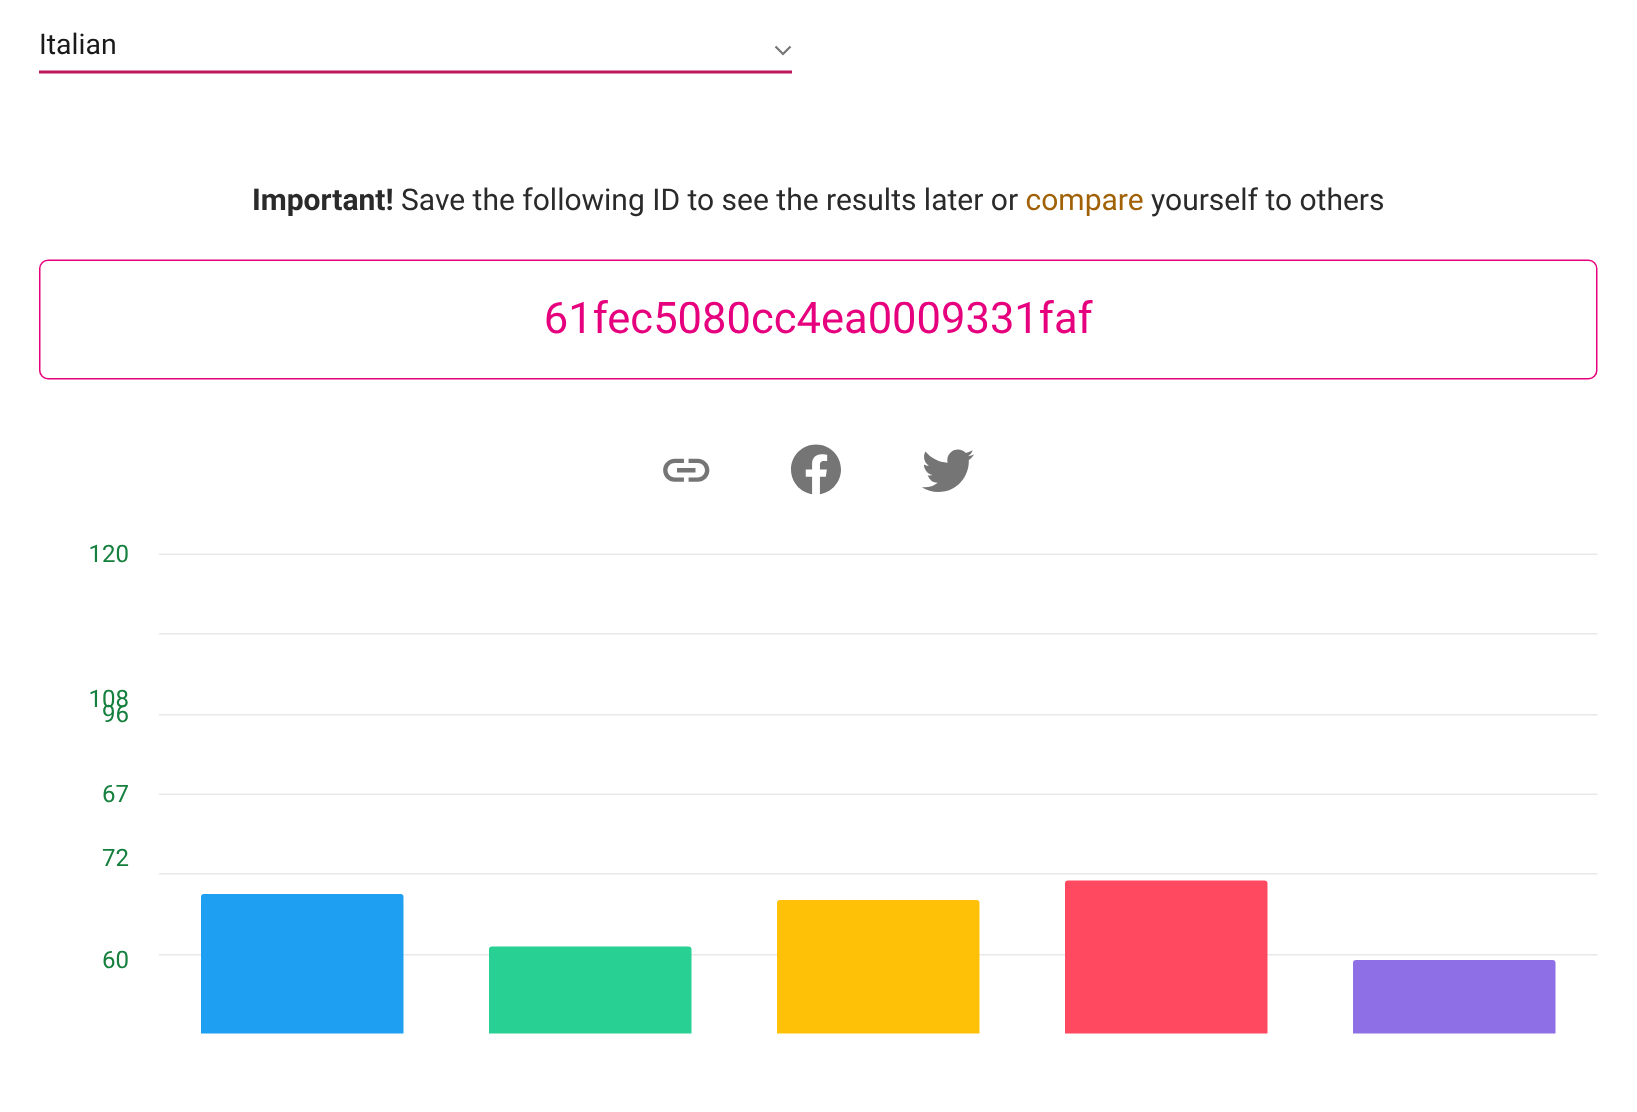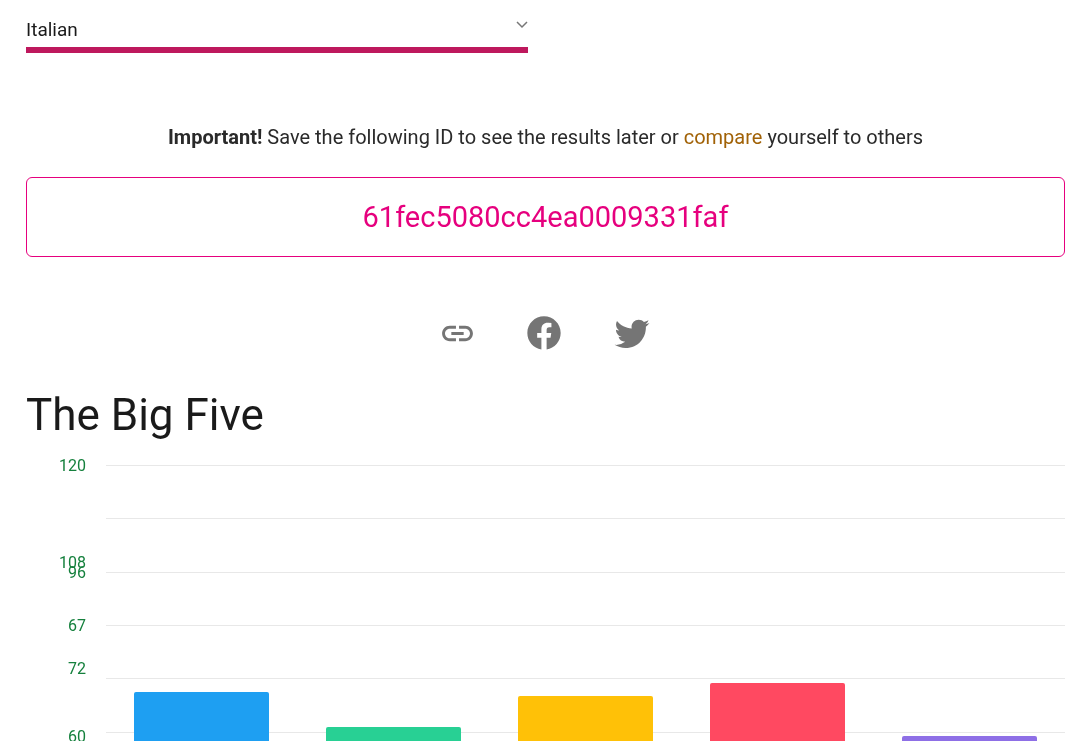--- a/index.html
+++ b/index.html
@@ -30,24 +30,24 @@
     }
     .language-label {
       font-size: 12px;
       color: #999;
       margin-bottom: 2px;
       visibility: hidden;
     }
     .language-select {
       width: 100%;
       display: flex;
-      align-items: flex-start;
+      align-items: flex-end;
       justify-content: space-between;
       border: none;
-      border-bottom: 6px solid #be185d;
+      border-bottom: 2px solid #be185d;
       padding: 2px 0 6px 0;
       font-size: 19px;
       color: #1a1a1a;
       cursor: pointer;
       background: transparent;
     }
     .language-select .chevron {
       color: #777;
       font-size: 12px;
     }
@@ -73,21 +73,21 @@
       color: #a16207;
       cursor: pointer;
     }
     .id-box {
       border: 1px solid #e6007e;
       border-radius: 6px;
       text-align: center;
       padding: 22px 10px;
       font-size: 29px;
       color: #e6007e;
-      margin-bottom: 56px;
+      margin-bottom: 40px;
       font-weight: 400;
     }
     .share-row {
       display: flex;
       justify-content: center;
       align-items: center;
       gap: 48px;
       margin-bottom: 36px;
     }
     .share-icon {
@@ -190,21 +190,20 @@
           <path d="M12 2C6.48 2 2 6.48 2 12c0 4.99 3.66 9.13 8.44 9.88v-6.99H7.9V12h2.54V9.8c0-2.51 1.49-3.89 3.78-3.89 1.09 0 2.24.19 2.24.19v2.46h-1.26c-1.24 0-1.63.77-1.63 1.56V12h2.78l-.44 2.89h-2.34v6.99C18.34 21.13 22 16.99 22 12c0-5.52-4.48-10-10-10z"></path>
         </svg>
     </span>
     <span class="share-icon">
       <svg width="40" height="40" viewBox="0 0 24 24" fill="#757575">
           <path d="M22.46 6c-.77.35-1.6.58-2.46.69.88-.53 1.56-1.37 1.88-2.38-.83.5-1.75.85-2.72 1.05C18.37 4.5 17.26 4 16 4c-2.35 0-4.27 1.92-4.27 4.29 0 .34.04.67.11.98C8.28 9.09 5.11 7.38 3 4.79c-.37.63-.58 1.37-.58 2.15 0 1.49.75 2.81 1.91 3.56-.71 0-1.37-.2-1.95-.5v.03c0 2.08 1.48 3.82 3.44 4.21a4.22 4.22 0 0 1-1.93.07 4.28 4.28 0 0 0 4 2.98 8.521 8.521 0 0 1-5.33 1.84c-.34 0-.68-.02-1.02-.06C3.44 20.29 5.7 21 8.12 21 16 21 20.33 14.46 20.33 8.79c0-.19 0-.37-.01-.56.84-.6 1.56-1.36 2.14-2.23z"></path>
         </svg>
     </span>
   </div>
 
-  <h2 class="chart-title">The Big Five</h2>
 
   <div class="chart-area">
     <div class="y-axis">
         <div class="y-tick" style="top: 271px;">60</div>
         <div class="y-tick" style="top: 203px;">72</div>
         <div class="y-tick" style="top: 160px;">67</div>
         <div class="y-tick" style="top: 106.667px;">96</div>
         <div class="y-tick" style="top: 53.3333px; margin-top: 44px;">108</div>
         <div class="y-tick" style="top: 0px;">120</div>
       </div>

